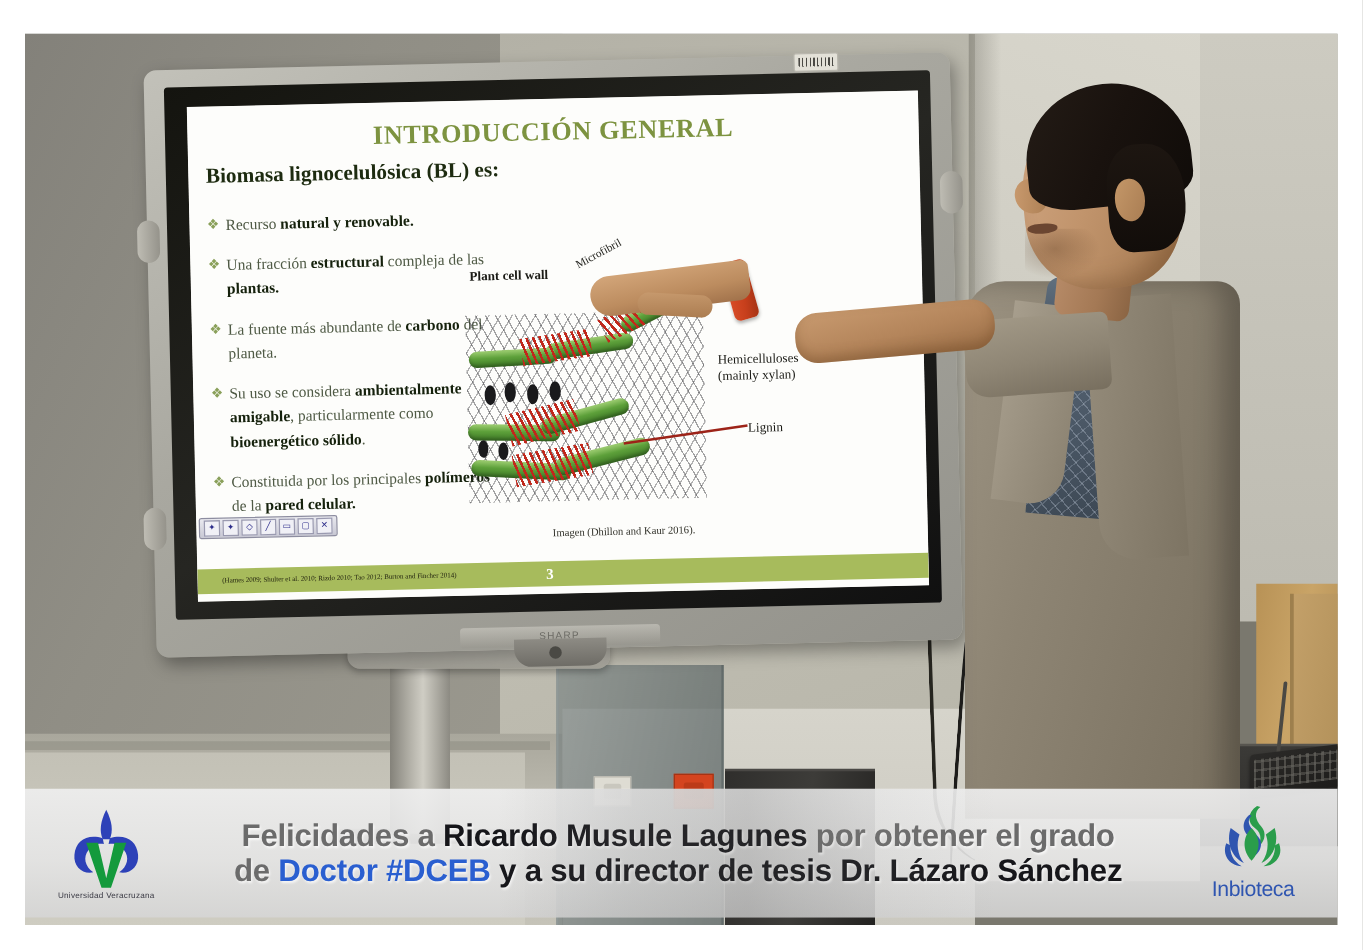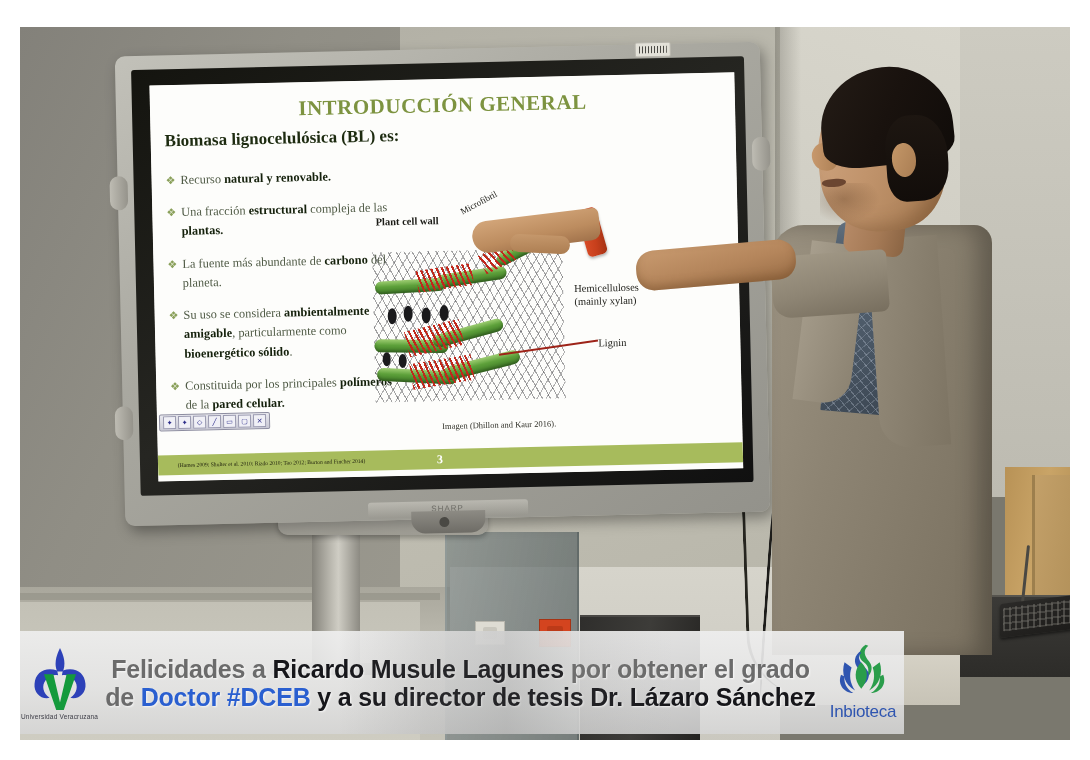--- a/index.html
+++ b/index.html
@@ -506,21 +506,21 @@
     position:absolute; left:725px; top:470px; width:60px; height:200px;
     border-left: 3px solid #26251f;
     border-bottom-left-radius: 80px;
     transform: rotate(-2deg);
   }
 
   
   .caption-bar {
     position: absolute;
     left: 20px; top: 631px;
-    width: 884px; height: 103px;
+    width: 1050px; height: 103px;
     background: linear-gradient(180deg, rgba(238,238,238,.93) 0%, rgba(229,229,229,.90) 55%, rgba(214,214,214,.88) 100%);
     display: flex;
     align-items: center;
     overflow: hidden;
   }
   .logo-uv {
     position: relative;
     width: 130px; height: 100%;
     display: flex; flex-direction: column;
     align-items: center; justify-content: center;

